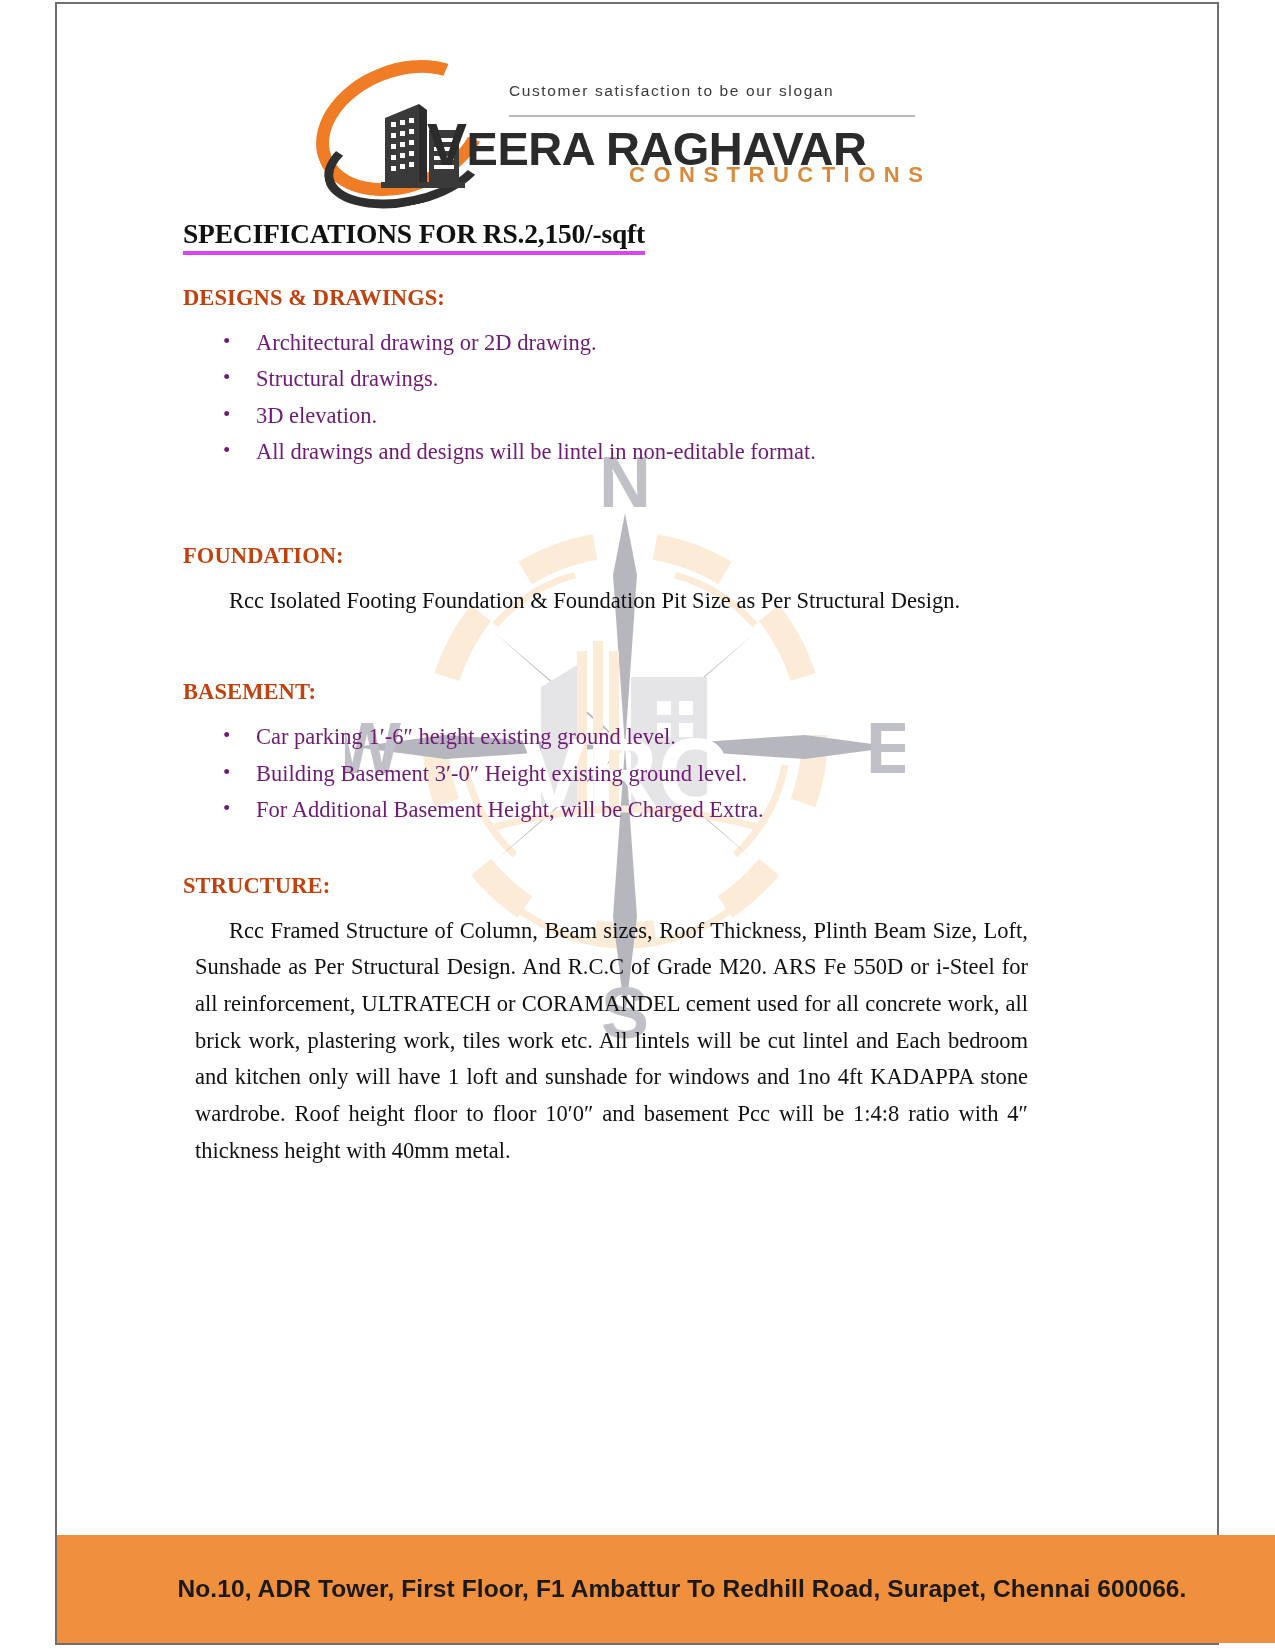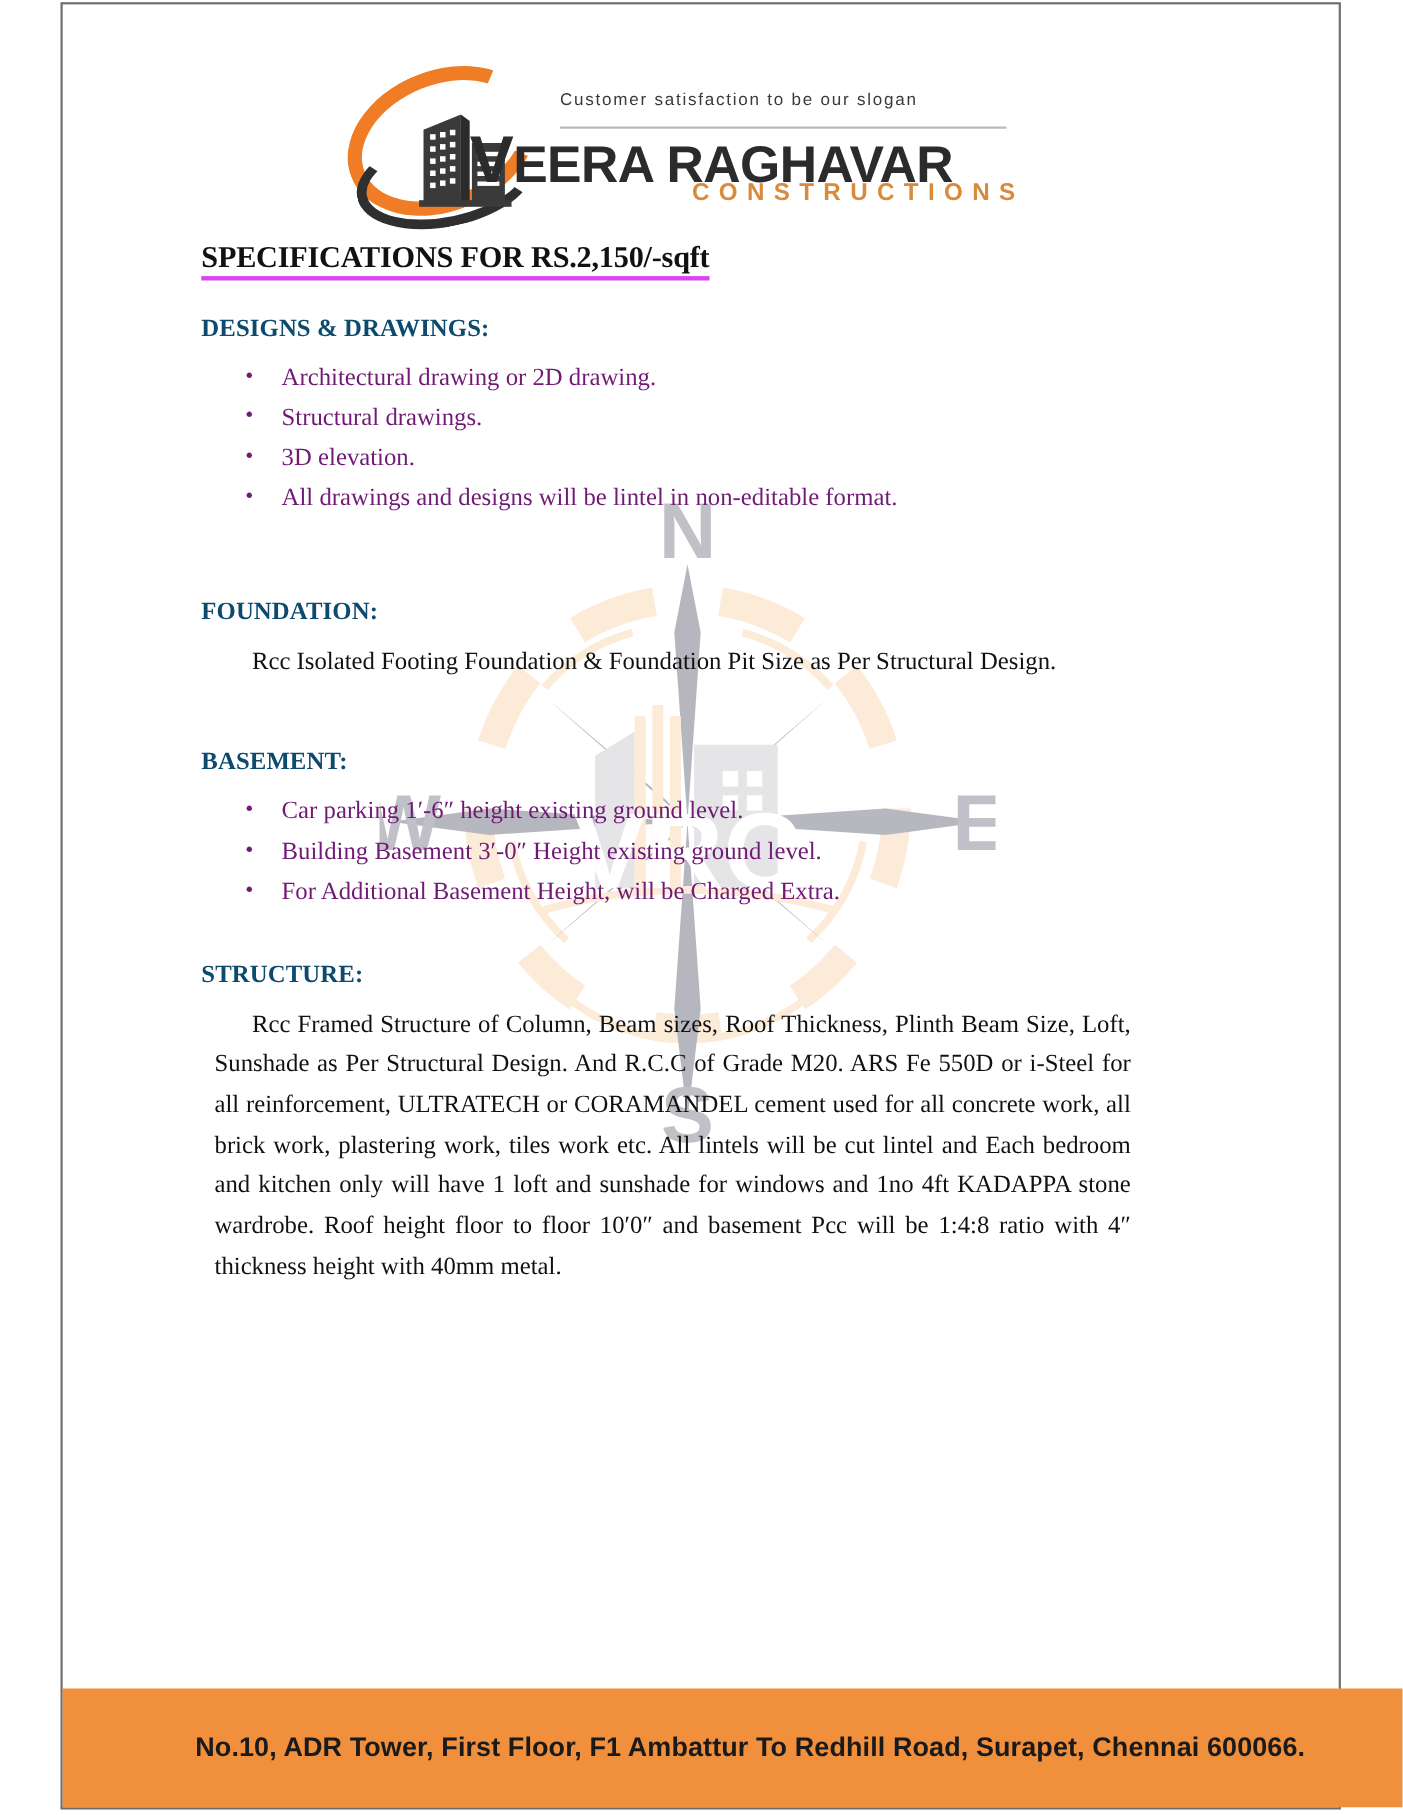--- a/index.html
+++ b/index.html
@@ -138,21 +138,21 @@
     letter-spacing: -0.2px;
     margin: 0 0 30px 0;
     display: inline-block;
     border-bottom: 4px solid #d946ef;
     padding-bottom: 1px;
     color: #111;
   }
   .sec-head {
     font-size: 22.5px;
     font-weight: bold;
-    color: #0c4a6e;
+    color: #c2410c;
     margin: 0;
     letter-spacing: 0.1px;
   }
   .bullets {
     list-style: none;
     margin: 14px 0 0 0;
     padding: 0 0 0 40px;
   }
   .bullets li {
     font-size: 22.5px;

